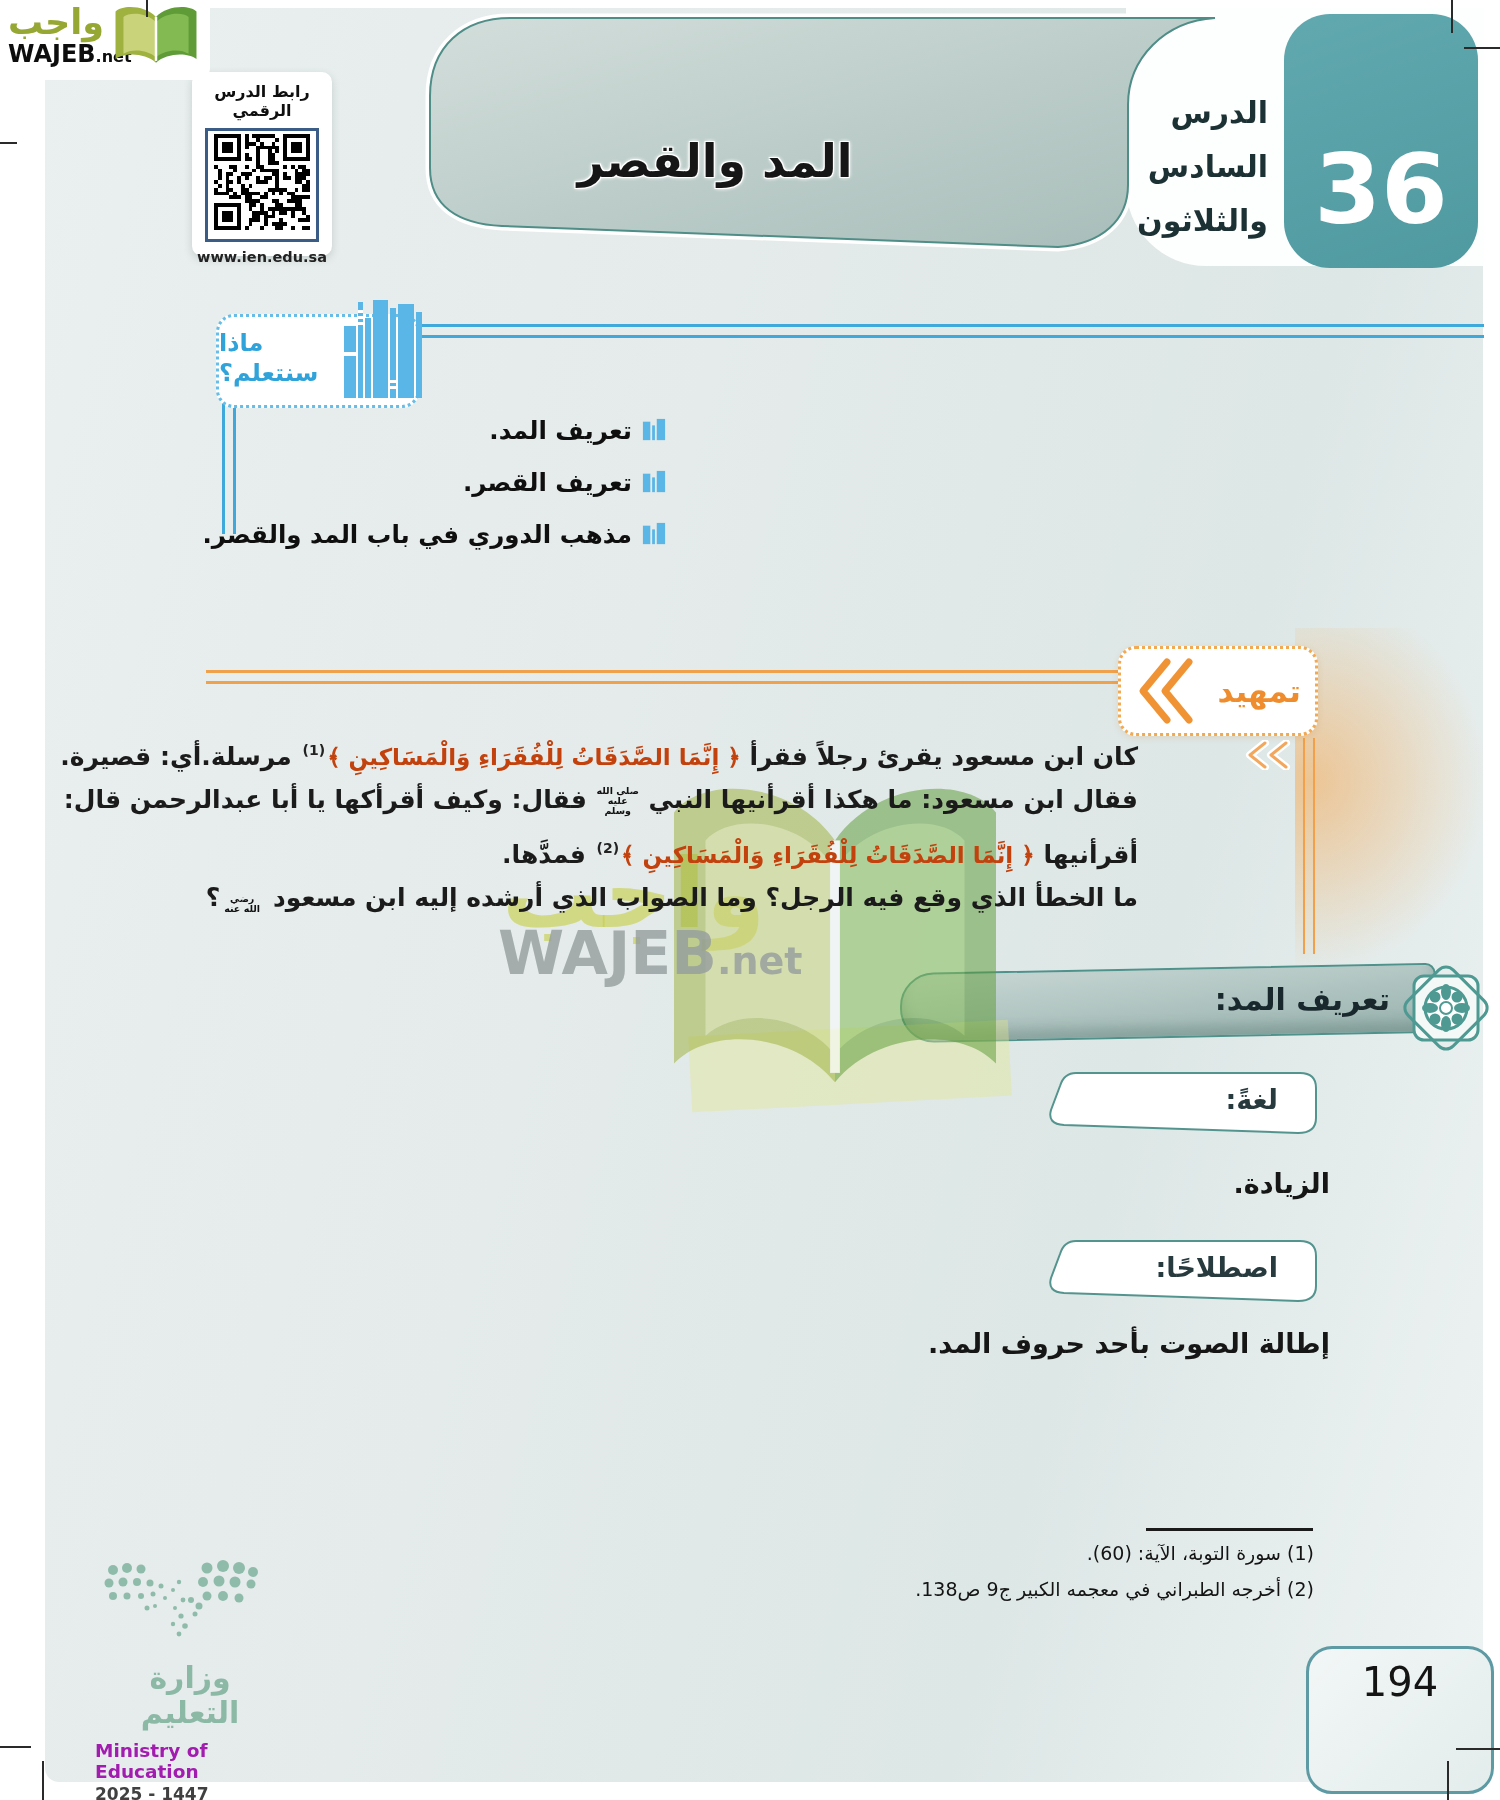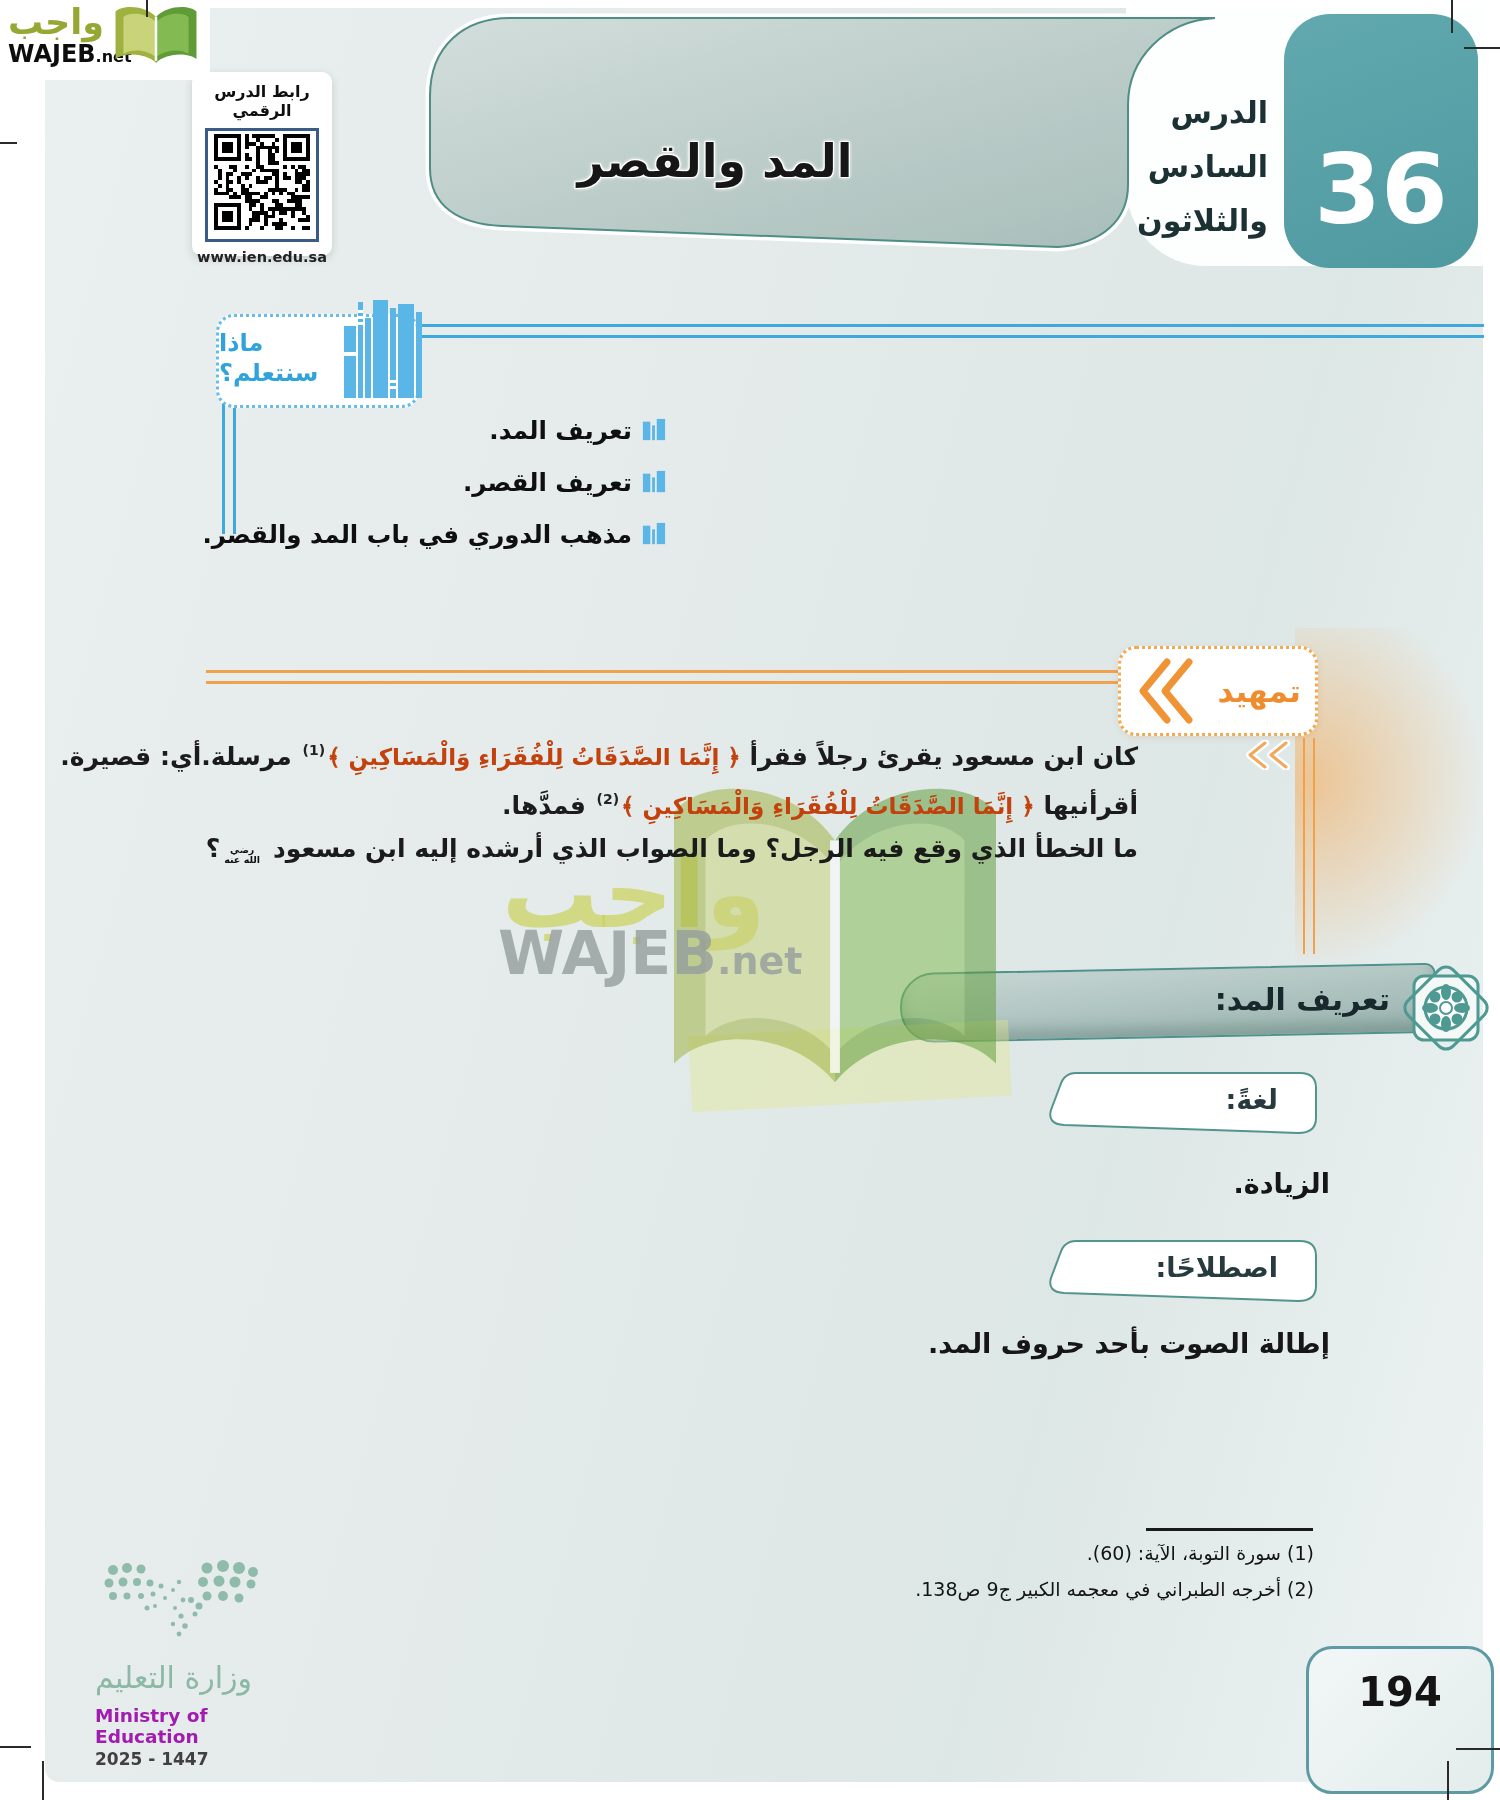--- a/index.html
+++ b/index.html
@@ -109,30 +109,30 @@
 
   
   #fn-rule{position:absolute;left:1146px;top:1528px;width:167px;height:3px;background:#1a1a1a;z-index:6;}
   .fn{position:absolute;left:700px;width:614px;text-align:right;direction:rtl;font-size:19px;
     color:#141414;z-index:6;}
   #fn-1{top:1542px;}
   #fn-2{top:1578px;}
 
   
   #moe{position:absolute;left:95px;top:1556px;width:200px;z-index:4;}
-  #moe-name-ar{font-size:30px;font-weight:400;color:#8cb8a6;direction:rtl;text-align:left;
+  #moe-name-ar{font-size:30px;font-weight:700;color:#8cb8a6;direction:rtl;text-align:center;
     letter-spacing:1px;margin-top:4px;width:190px;}
   #moe-name-en{font-size:18.5px;font-weight:700;color:#a21caf;margin-top:10px;}
   #moe-years{font-size:17px;font-weight:700;color:#404040;margin-top:2px;}
 
   
   #page-num-box{position:absolute;left:1306px;top:1646px;width:182px;height:142px;
     border:3.5px solid #5d9aa4;border-radius:26px;z-index:2;
     background:linear-gradient(135deg,#f2f6f6,#e3edec);text-align:center;}
-  #page-num{margin-top:20px;font-size:40px;font-weight:700;color:#141414;}
+  #page-num{margin-top:10px;font-size:40px;font-weight:400;color:#141414;}
 
   
   .crop{position:absolute;background:#2a2a2a;z-index:40;}
 </style>
 </head>
 <body>
 
 <svg width="0" height="0" style="position:absolute">
   <defs>
     <g id="book-shape">
@@ -479,20 +479,21 @@
       <path d="M42 3 L27 15 L42 27"></path>
   </g>
   <g fill="none" stroke="#f3a75c" stroke-width="3" stroke-linecap="round" stroke-linejoin="round">
     <path d="M21 3 L6 15 L21 27"></path>
       <path d="M42 3 L27 15 L42 27"></path>
   </g>
 </svg>
 
 <div id="para">
   <div class="p-line"><span>كان ابن مسعود يقرئ رجلاً فقرأ </span><span class="verse">﴿ إِنَّمَا الصَّدَقَاتُ لِلْفُقَرَاءِ وَالْمَسَاكِينِ ﴾</span><span class="fnote">(1)</span><span> مرسلة.أي: قصيرة.</span></div>
+  <div class="p-line"><span>فقال ابن مسعود: ما هكذا أقرأنيها النبي </span><span class="lig">صلى الله عليه وسلم</span><span> فقال: وكيف أقرأكها يا أبا عبدالرحمن قال:</span></div>
   <div class="p-line"><span>أقرأنيها </span><span class="verse">﴿ إِنَّمَا الصَّدَقَاتُ لِلْفُقَرَاءِ وَالْمَسَاكِينِ ﴾</span><span class="fnote">(2)</span><span> فمدَّها.</span></div>
   <div class="p-line"><span>ما الخطأ الذي وقع فيه الرجل؟ وما الصواب الذي أرشده إليه ابن مسعود </span><span class="lig">رضي الله عنه</span><span>؟</span></div>
 </div>
 
 <div id="wm">
   <div id="wm-ar">واجب</div>
   <div id="wm-strip"></div>
   <svg id="wm-book" viewBox="0 0 100 80" preserveAspectRatio="none">
       <use href="#book-shape"></use>
     </svg>

